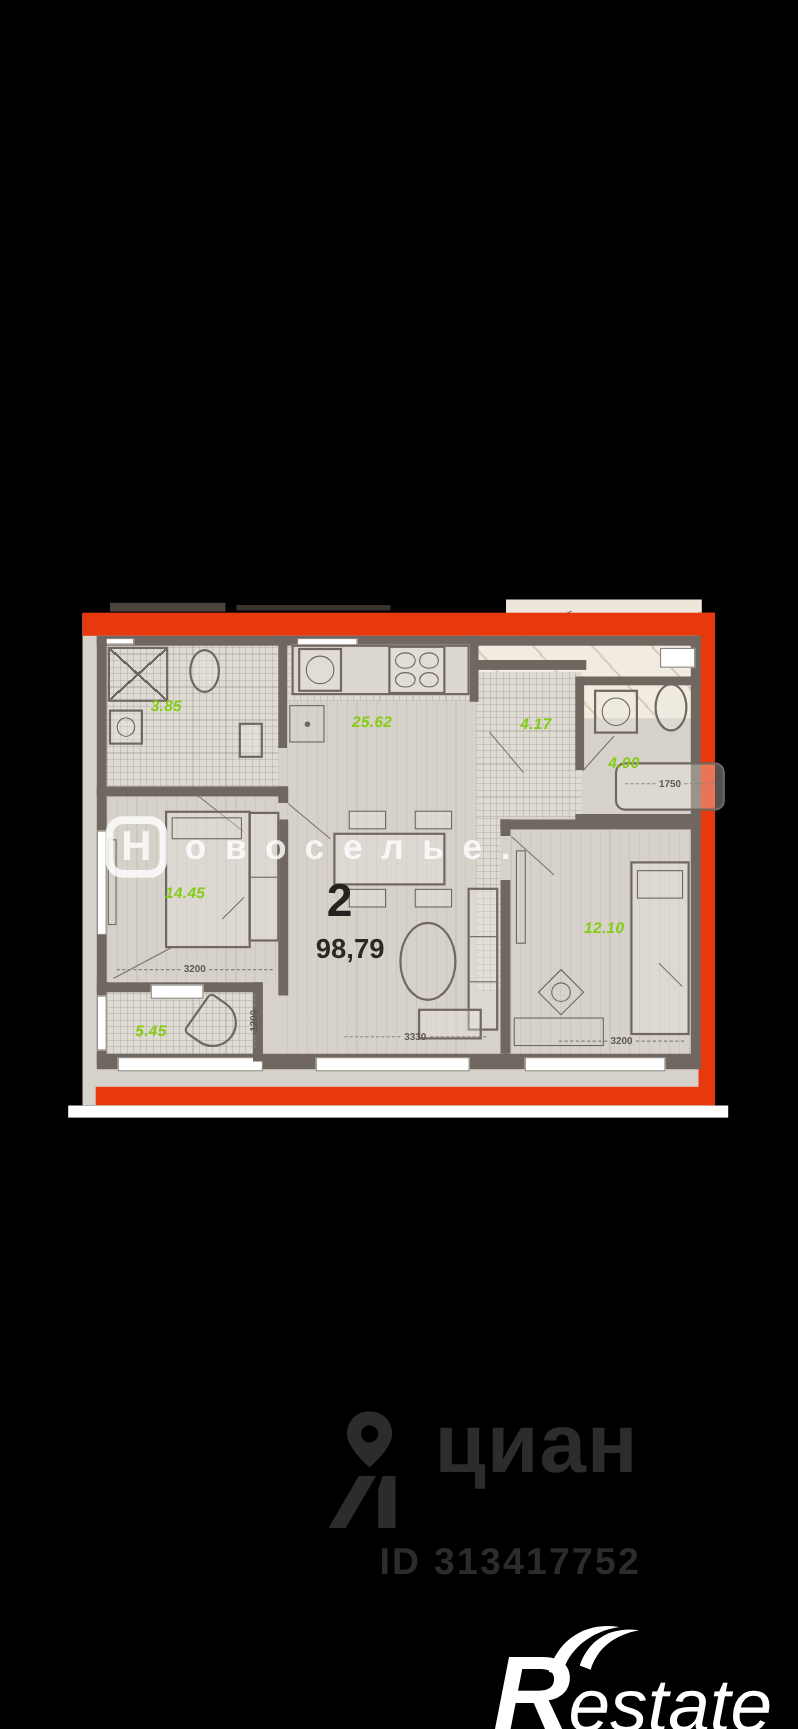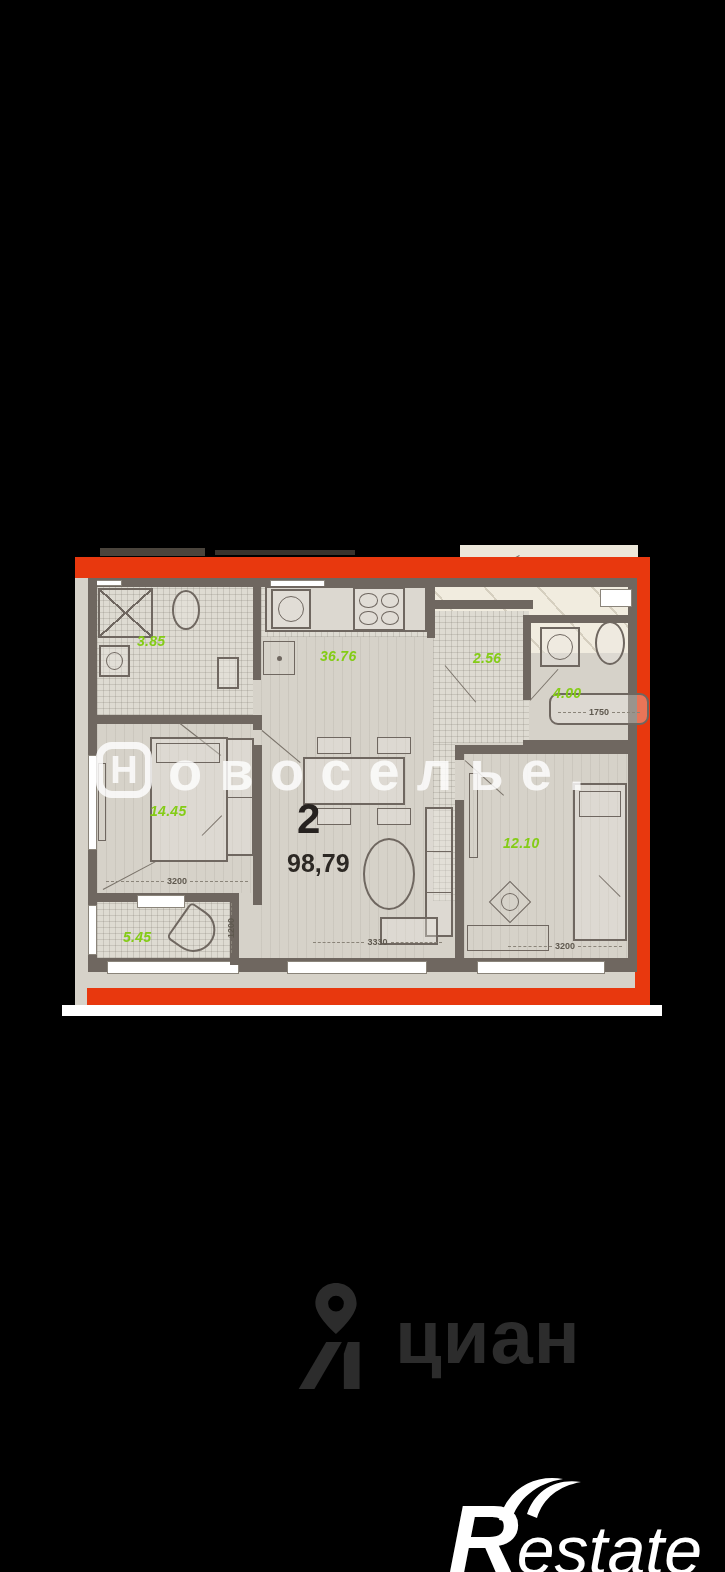--- a/index.html
+++ b/index.html
@@ -48,25 +48,25 @@
   
   .wm-novoselye{
     position:absolute;left:96px;top:737px;height:66px;display:flex;align-items:center;
     color:#fff;opacity:.82;
   }
   .wm-box{
     width:56px;height:56px;border:7px solid #fff;border-radius:16px;
     display:flex;align-items:center;justify-content:center;
     font-size:38px;font-weight:bold;box-sizing:border-box;
   }
-  .wm-rest{font-size:56px;font-weight:bold;letter-spacing:17px;margin-left:16px;white-space:nowrap;}
+  .wm-rest{font-size:32px;font-weight:bold;letter-spacing:17px;margin-left:16px;white-space:nowrap;}
 
   
   .cian{position:absolute;left:295px;top:1283px;color:#2c2c2c;}
-  .cian-row{display:flex;align-items:center;}
+  .cian-row{display:flex;align-items:flex-start;}
   .cian-word{font-size:76px;font-weight:700;line-height:.78;margin-left:18px;letter-spacing:1px;}
   .cian-id{font-size:34px;font-weight:700;letter-spacing:2px;margin-top:10px;margin-left:50px;white-space:nowrap;}
 
   
   .restate{position:absolute;left:448px;top:1484px;white-space:nowrap;color:#fff;font-style:italic;}
   .restate .r{font-size:98px;font-weight:700;letter-spacing:-2px;}
   .restate .rest{font-size:68px;font-weight:500;}
   .swoosh{position:absolute;left:497px;top:1474px;}
 </style>
 </head>
@@ -167,21 +167,21 @@
     <div class="seg" style="top:33%;"></div>
     <div class="seg" style="top:66%;"></div>
   </div>
   <div class="furn" style="left:305px;top:372px;width:58px;height:28px;"></div>
 
   <div class="win" style="left:525px;top:44px;width:32px;height:18px;"></div>
   <div class="furn" style="left:465px;top:82px;width:40px;height:40px;">
     <div class="inner-circle"></div>
   </div>
   <div class="furn oval" style="left:520px;top:76px;width:30px;height:44px;"></div>
-  <div class="furn" style="left:474px;top:148px;width:100px;height:32px;border-radius:9px;">
+  <div class="furn" style="left:484px;top:148px;width:100px;height:44px;border-radius:9px;">
     <div class="dim" style="left:4px;right:4px;top:12px;position:absolute;">
       <span>1750</span>
     </div>
   </div>
 
   <div class="furn" style="left:75px;top:192px;width:78px;height:125px;">
     <div class="furn thin" style="left:4px;top:4px;width:64px;height:20px;background:transparent;"></div>
     <div class="door-line" style="right:-4px;bottom:24px;width:28px;transform:rotate(-45deg);"></div>
   </div>
   <div class="furn" style="left:151px;top:193px;width:28px;height:118px;">
@@ -195,25 +195,25 @@
     <div class="furn thin" style="left:4px;top:6px;width:42px;height:26px;background:transparent;"></div>
     <div class="door-line" style="right:-4px;top:90px;width:30px;transform:rotate(45deg);"></div>
   </div>
   <div class="furn thin" style="left:420px;top:342px;width:30px;height:30px;transform:rotate(45deg);background:transparent;">
     <div class="inner-circle"></div>
   </div>
   <div class="furn thin" style="left:392px;top:380px;width:82px;height:26px;background:transparent;"></div>
   <div class="furn thin" style="left:394px;top:228px;width:9px;height:85px;background:transparent;"></div>
 
   <div class="room-label" style="left:62px;top:88px;">3.85</div>
-  <div class="room-label" style="left:245px;top:103px;">36.76</div>
-  <div class="room-label" style="left:398px;top:105px;">2.56</div>
+  <div class="room-label" style="left:245px;top:103px;">25.62</div>
+  <div class="room-label" style="left:398px;top:105px;">4.17</div>
   <div class="room-label" style="left:478px;top:128px;margin-top:12px;">4.00</div>
   <div class="room-label" style="left:75px;top:258px;">14.45</div>
-  <div class="room-label" style="left:428px;top:290px;">12.10</div>
+  <div class="room-label" style="left:456px;top:290px;">12.10</div>
   <div class="room-label" style="left:48px;top:384px;">5.45</div>
 
   <div class="big-num" style="left:222px;top:253px;">2</div>
   <div class="area-num" style="left:212px;top:306px;">98,79</div>
 
   <div class="dim" style="left:28px;top:331px;width:148px;">
     <span>3200</span>
   </div>
   <div class="dim" style="left:128px;top:378px;width:56px;transform:rotate(-90deg);">
     <span>1200</span>
@@ -234,20 +234,21 @@
 <div class="cian">
   <div class="cian-row">
     <svg width="82" height="108" viewBox="0 0 80 110">
       <path fill="#2c2c2c" fill-rule="evenodd" d="M40 0 C28 0 19 9 19 21 C19 34 40 52 40 52 C40 52 61 34 61 21 C61 9 52 0 40 0 Z
            M40 13 a8 8 0 1 1 0 16 a8 8 0 1 1 0 -16 Z"></path>
       <polygon fill="#2c2c2c" points="2,108 30,60 46,60 18,108"></polygon>
       <polygon fill="#2c2c2c" points="48,72 48,108 64,108 64,60 52,60"></polygon>
     </svg>
     <div class="cian-word">циан</div>
   </div>
+  <div class="cian-id">ID 313417752</div>
 </div>
 
 <svg class="swoosh" width="92" height="48" viewBox="0 0 92 48">
   <path d="M2 46 C10 16 36 0 66 5 C40 9 20 25 14 48 Z" fill="#fff"></path>
   <path d="M30 40 C38 17 58 4 84 8 C62 12 46 24 40 44 Z" fill="#fff"></path>
 </svg>
 <div class="restate">
   <span class="r">R</span><span class="rest">estate</span>
 </div>
 

